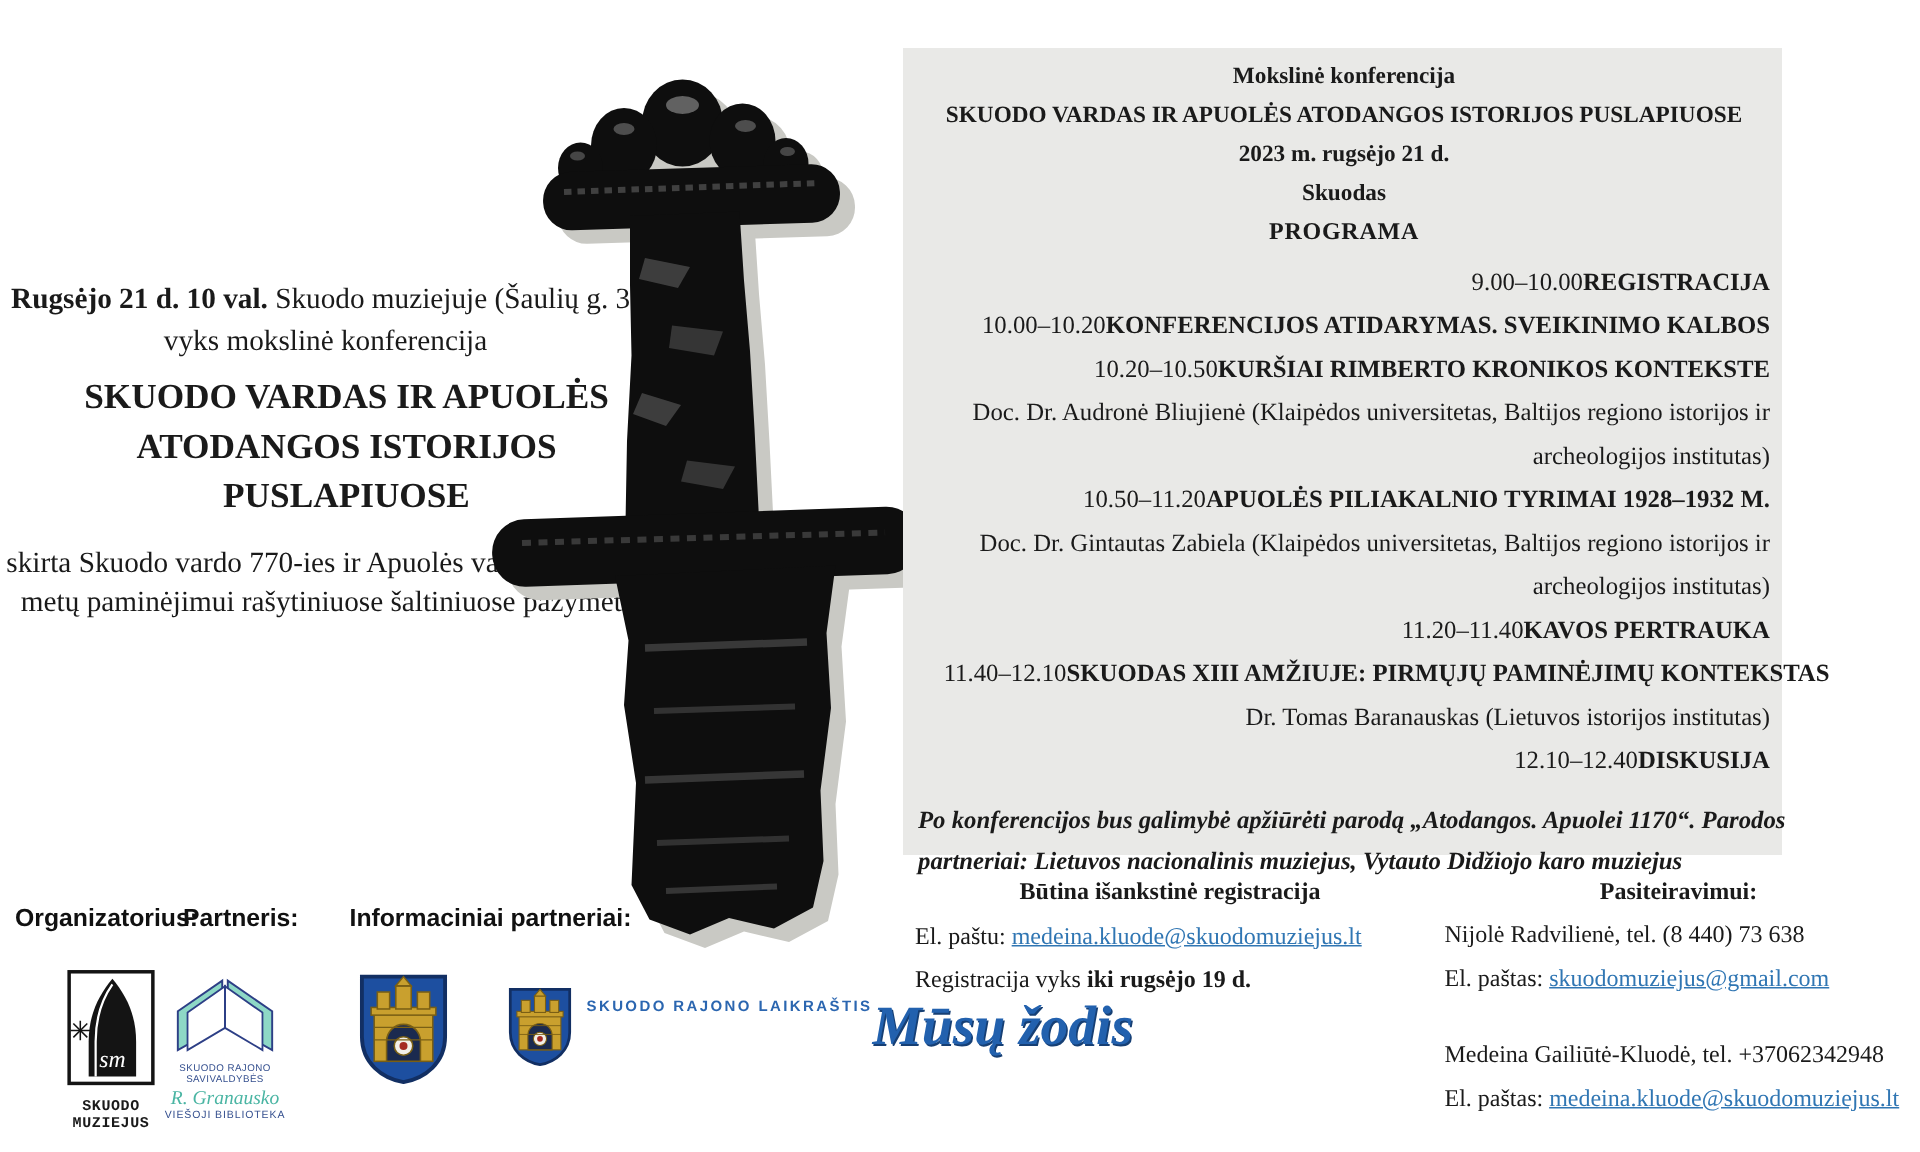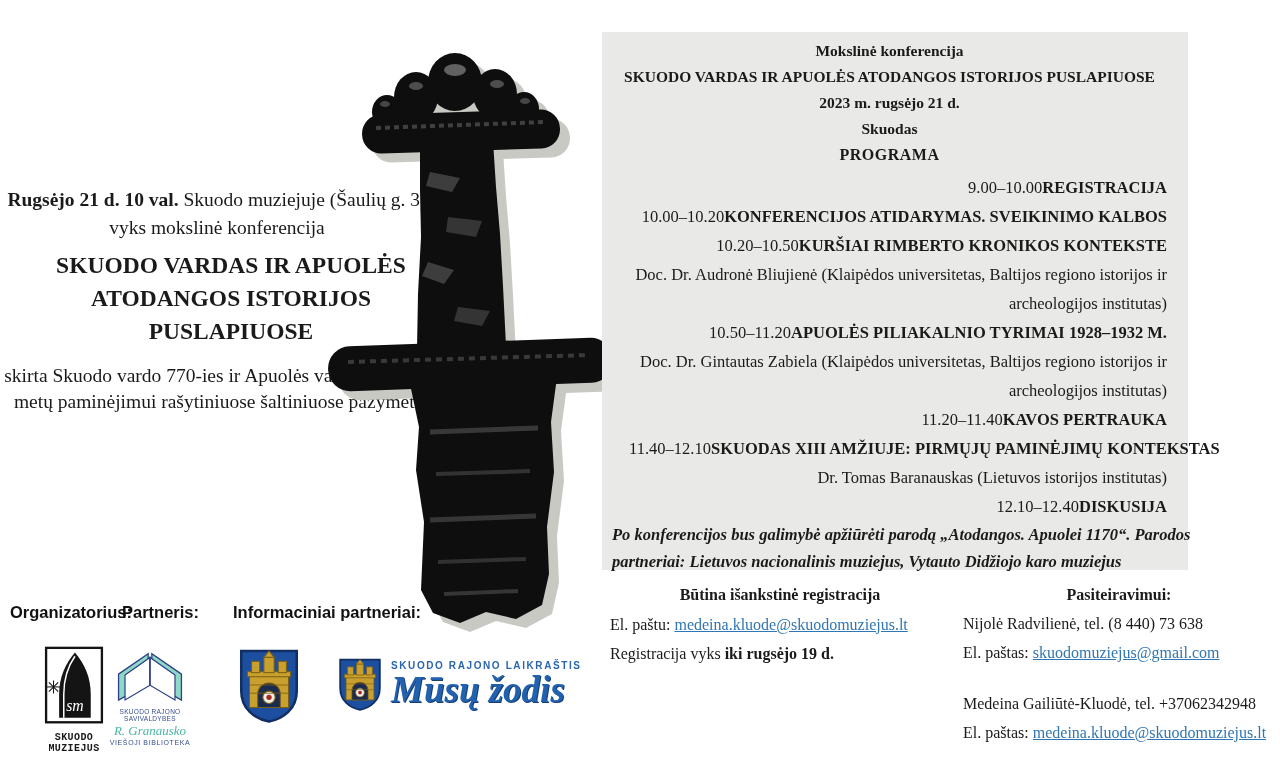--- a/index.html
+++ b/index.html
@@ -12,50 +12,50 @@
 
   
   .intro { left:0; top:186px; width:434px; text-align:center; font-size:19.5px; line-height:28px; }
   .main-title { left:0; top:249px; width:434px; text-align:center; font-weight:bold; font-size:23.5px; line-height:33px;padding-left:28px; }
   .subtitle { left:0; top:363px; width:434px; text-align:center; font-size:19.5px; line-height:26px; }
 
   
   .sword { left:318px; top:22px; width:302px; height:622px; }
 
   
-  .panel { left:602px; top:32px; width:586px; height:538px; background:#e9e9e7; padding:6px 21px 0 10px; }
+  .panel { left:602px; top:32px; width:586px; height:538px; background:#e9e9e7; padding:6px 8px 0 10px; }
   .panel-header { text-align:center; font-weight:bold; font-size:15.5px; line-height:26px; }
   .panel-header .ph-line5 { font-size:16px; letter-spacing:.5px; }
   .schedule { margin-top:5px; font-size:16.5px;text-align:right; }
   .sch-row { line-height:29px; white-space:nowrap; }
   .sch-time { display:inline-block; width:99px; }
   .sch-title { font-weight:bold; }
   .sch-speaker { line-height:29px; font-size:16.5px; }
-  .panel-note { margin-top:1px; font-weight:bold; font-style:italic; font-size:16.5px; line-height:26.5px; width:652px; }
+  .panel-note { margin-top:13px; font-weight:bold; font-style:italic; font-size:16.5px; line-height:26.5px; width:652px; }
 
   
   .reg-block { left:610px; top:580px; width:340px; font-size:16px; line-height:29.5px; }
   .contact-block { left:963px; top:580px; width:312px; font-size:16px; line-height:29px; }
   .contact-group2 { margin-top:22px; }
   .bold { font-weight:bold;text-align:center; }
   a.link { color:#3076b3; text-decoration:underline; cursor:pointer; }
 
   
   .footer-label { top:603px; font-family:"Liberation Sans", sans-serif; font-weight:bold; font-size:16.5px; color:#111; }
   .lbl-org { left:10px; } .lbl-partner { left:122px; } .lbl-info { left:233px; }
 
   .logo-museum { left:28px; top:646px; width:92px; text-align:center; }
   .logo-museum .caption { margin-top:2px; font-family:Liberation Mono, monospace; font-weight:bold; font-size:10px; letter-spacing:.4px; }
   .logo-library { left:98px; top:650px; width:104px; text-align:center; color:#35508f; }
   .logo-library .lib-line1 { margin-top:2px; font-family:"Liberation Sans", sans-serif; font-size:6.5px; letter-spacing:.3px; }
   .logo-library .lib-sign  { font-family:"Liberation Serif", serif; font-style:italic; font-size:13px; color:#4ab5a3; line-height:17px; }
   .logo-library .lib-line2 { font-family:"Liberation Sans", sans-serif; font-size:7px; letter-spacing:.6px; }
   .logo-arms { left:238px; top:648px; }
   .logo-news { left:338px; top:657px; display:flex; align-items:center; gap:9px; }
-  .news-text { display:flex; flex-direction:column; }
+  .news-text { display:flex; flex-direction:row; }
   .news-tagline { font-family:"Liberation Sans", sans-serif; font-weight:bold; font-size:10px; letter-spacing:1.6px; color:#2b66b0; }
   .news-name { font-family:"Liberation Serif", serif; font-weight:bold; font-style:italic; font-size:37px; line-height:38px; color:#2261ae; text-shadow:1px 1px 0 #163f74; }
 </style>
 </head>
 <body>
 
 <svg width="0" height="0" style="position:absolute" aria-hidden="true">
   <defs>
     <g id="coa">
       <path d="M3 3 H57 V42 C57 59 44 69 30 71.5 C16 69 3 59 3 42 Z" fill="#1d4fa0" stroke="#122f63" stroke-width="2.5"></path>

